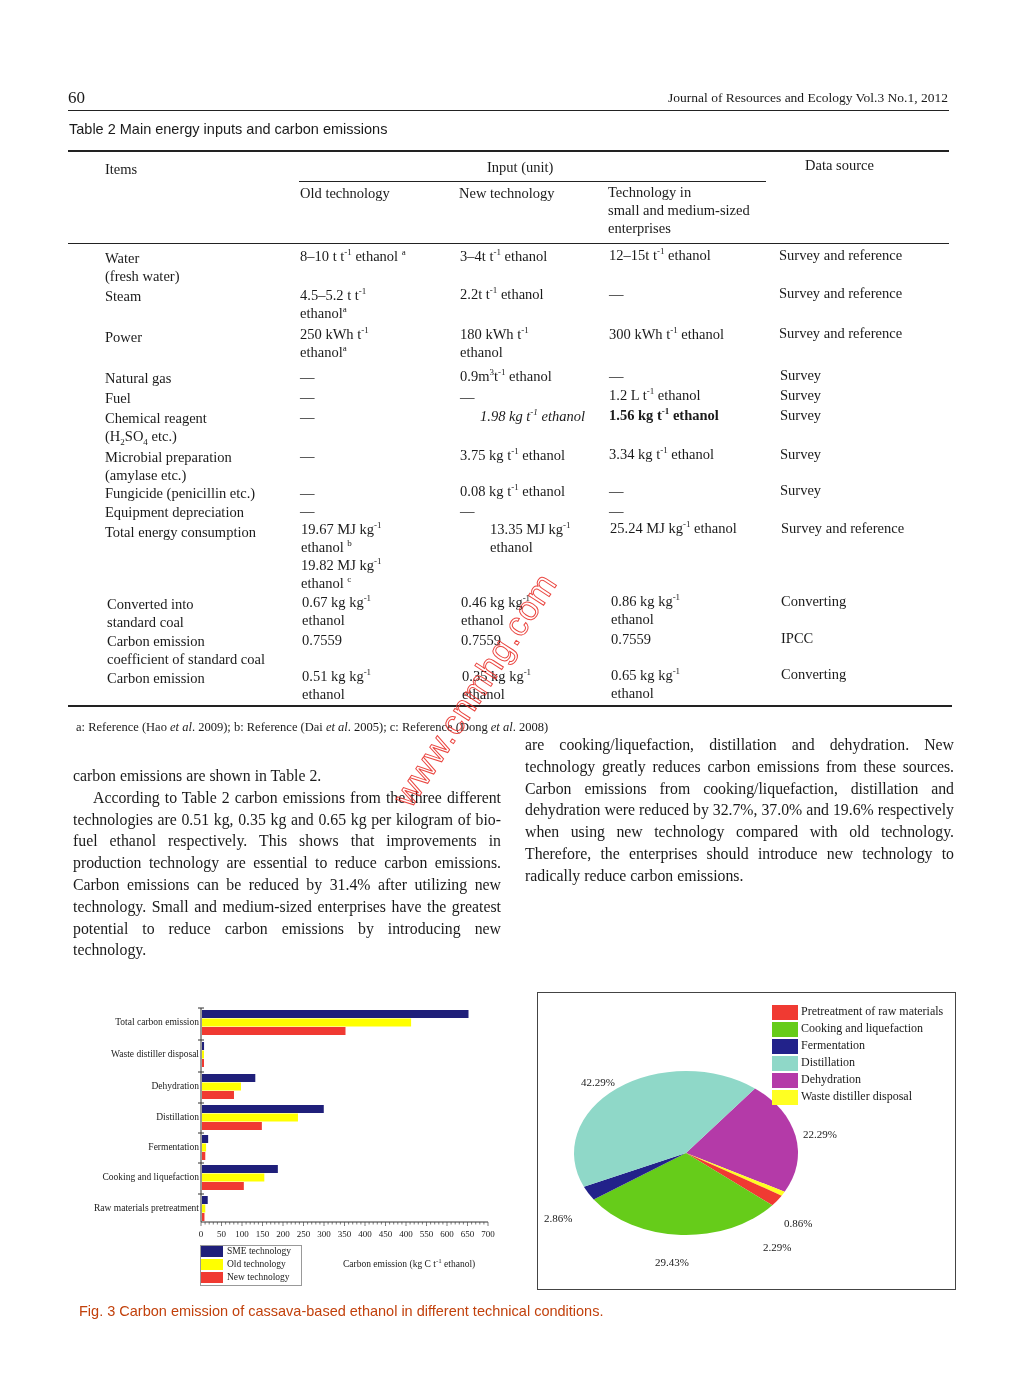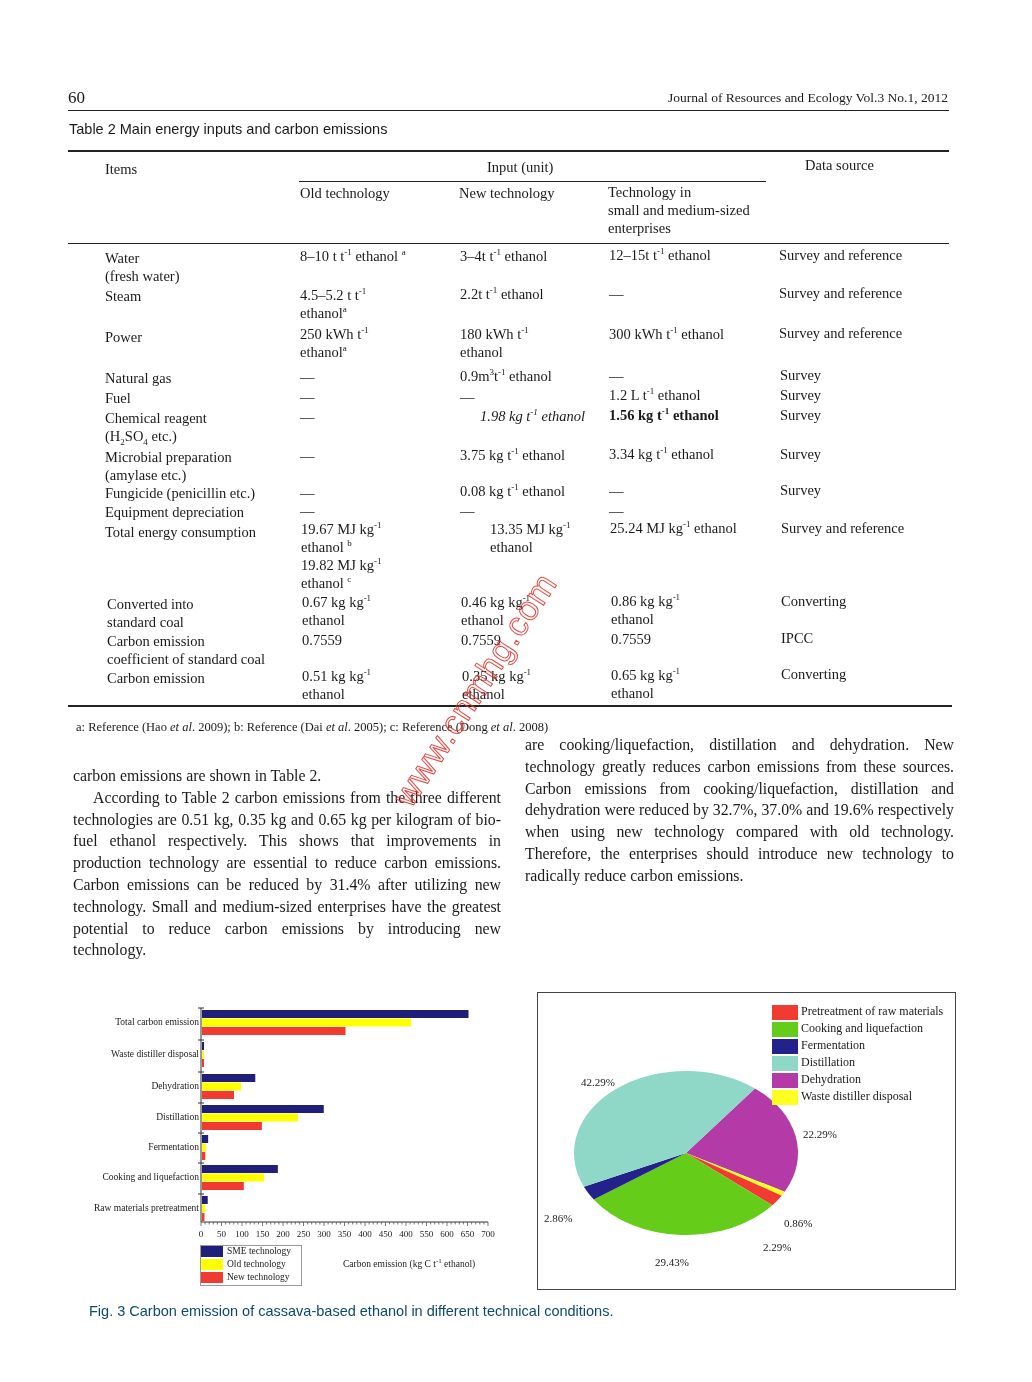--- a/index.html
+++ b/index.html
@@ -12,21 +12,21 @@
   #journal-header { right:84px; top:90px; font-size:13.5px; }
   .rule { position:absolute; background:#222; }
   #table-title { left:69px; top:121px; font-size:14.5px; }
   .cell { position:absolute; font-size:14.5px; line-height:18px; white-space:nowrap; }
   .cell sup, .para sup { font-size:9px; line-height:0; }
   .cell sub { font-size:9px; line-height:0; }
   #footnote { left:76px; top:720px; font-size:12.5px; }
   .para { position:absolute; font-size:15.8px; line-height:21.8px; text-align:justify; }
   #para-left { left:73px; top:765px; width:428px; }
   #para-right { left:525px; top:734px; width:429px; }
-  #fig-caption { left:89px; top:1303px; font-size:14.5px; color:#0c4a6e; }
+  #fig-caption { left:79px; top:1303px; font-size:14.5px; color:#c2410c; }
   .bar-label { position:absolute; font-size:9.5px; right:833px; text-align:right; white-space:nowrap; }
   .tick { position:absolute; font-size:9px; top:1229px; transform:translateX(-50%); }
   .legend-swatch { position:absolute; width:22px; height:11px; }
   .legend-text { position:absolute; font-size:9.5px; white-space:nowrap; }
   .pie-legend-swatch { position:absolute; width:26px; height:15px; }
   .pie-legend-text { position:absolute; font-size:12px; white-space:nowrap; }
   .pie-label { position:absolute; font-size:11px; }
   #watermark { left:340px; top:670px; transform:rotate(-57deg); transform-origin:center;
                font-size:34px; color:transparent; -webkit-text-stroke:1px #e8322c; letter-spacing:1px;
                font-family:"Liberation Sans","DejaVu Sans",sans-serif; white-space:nowrap; opacity:0.9; }

